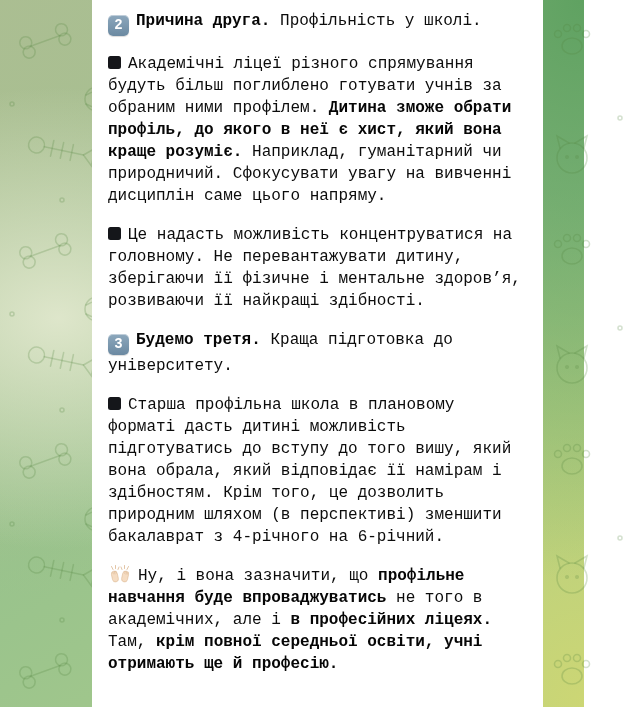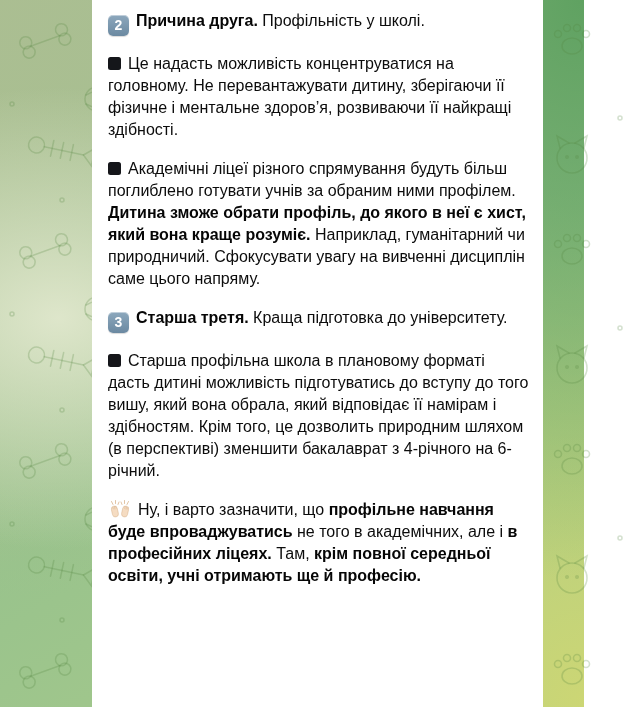--- a/index.html
+++ b/index.html
@@ -7,20 +7,21 @@
     width:623px;height:707px;overflow:hidden;
     font-family:"Liberation Sans",sans-serif;
   }
   .screen{position:relative;width:584px;height:707px;
     background:
       radial-gradient(ellipse at 10% 45%, rgba(228,234,209,.9) 0%, rgba(228,234,209,0) 42%),
       radial-gradient(ellipse at 100% 0%, rgba(92,160,95,.95) 0%, rgba(92,160,95,0) 58%),
       radial-gradient(ellipse at 100% 100%, rgba(206,215,115,.95) 0%, rgba(206,215,115,0) 52%),
       radial-gradient(ellipse at 0% 0%, rgba(171,190,146,.95) 0%, rgba(171,190,146,0) 60%),
       linear-gradient(150deg,#a6c090 0%,#99c38c 55%,#a9cb8c 100%);
+    font-family: Liberation Mono, monospace;
   }
   .doodles{position:absolute;left:0;top:0;z-index:0;}
   .bubble{position:absolute;left:92px;top:0;width:451px;height:707px;background:#ffffff;z-index:1;}
   .msg-body{padding:10px 12px 0 16px;font-size:16px;line-height:22px;color:#0c0c0c;}
   .para{margin:0 0 17px 0;}
   .para b{font-weight:bold;color:#060606;}
   .keycap{
     display:inline-block;width:21px;height:21px;border-radius:5px;
     background:linear-gradient(180deg,#8da8bd 0%,#6b89a1 100%);
     box-shadow:inset 0 1px 0 rgba(255,255,255,.45), 0 1px 1px rgba(0,0,0,.15);
@@ -90,23 +91,23 @@
           </g>
         </g>
       </pattern>
     </defs>
     <rect width="623" height="707" fill="url(#doodlepat)"></rect>
   </svg>
 
   <div class="bubble">
     <div class="msg-body" id="msg-body">
         <p class="para"><span class="keycap">2</span><b>Причина друга.</b><span> Профільність у школі.</span></p>
+        <p class="para"><span class="bullet"></span><span>Академічні ліцеї різного спрямування будуть більш поглиблено готувати учнів за обраним ними профілем. </span><b>Дитина зможе обрати профіль, до якого в неї є хист, який вона краще розуміє.</b><span> Наприклад, гуманітарний чи природничий. Сфокусувати увагу на вивченні дисциплін саме цього напряму.</span></p>
         <p class="para"><span class="bullet"></span><span>Це надасть можливість концентруватися на головному. Не перевантажувати дитину, зберігаючи її фізичне і ментальне здоров’я, розвиваючи її найкращі здібності.</span></p>
-        <p class="para"><span class="bullet"></span><span>Академічні ліцеї різного спрямування будуть більш поглиблено готувати учнів за обраним ними профілем. </span><b>Дитина зможе обрати профіль, до якого в неї є хист, який вона краще розуміє.</b><span> Наприклад, гуманітарний чи природничий. Сфокусувати увагу на вивченні дисциплін саме цього напряму.</span></p>
-        <p class="para"><span class="keycap">3</span><b>Старша третя.</b><span> Краща підготовка до університету.</span></p>
+        <p class="para"><span class="keycap">3</span><b>Будемо третя.</b><span> Краща підготовка до університету.</span></p>
         <p class="para"><span class="bullet"></span><span>Старша профільна школа в плановому форматі дасть дитині можливість підготуватись до вступу до того вишу, який вона обрала, який відповідає її намірам і здібностям. Крім того, це дозволить природним шляхом (в перспективі) зменшити бакалаврат з 4-річного на 6-річний.</span></p>
         <p class="para"><svg class="hands" width="24" height="18" viewBox="0 0 48 36" xmlns="http://www.w3.org/2000/svg">
     <g stroke="#dbb58e" stroke-width="1.6" stroke-linecap="round">
       <line x1="10" y1="9" x2="7" y2="3"></line>
               <line x1="15" y1="7" x2="15" y2="1"></line>
               <line x1="20" y1="9" x2="22" y2="4"></line>
       <line x1="28" y1="9" x2="26" y2="4"></line>
               <line x1="33" y1="7" x2="33" y2="1"></line>
               <line x1="38" y1="9" x2="41" y2="3"></line>
     </g>
@@ -115,17 +116,17 @@
       <line x1="12" y1="12.5" x2="12" y2="18" stroke="#d8b28c" stroke-width="0.9"></line>
       <line x1="15" y1="12" x2="15" y2="19" stroke="#d8b28c" stroke-width="0.9"></line>
       <line x1="18" y1="12.5" x2="18" y2="18" stroke="#d8b28c" stroke-width="0.9"></line>
     </g>
     <g transform="rotate(12 34 24)">
       <rect x="28" y="12" width="12" height="22" rx="6" fill="#f5dcc2" stroke="#d8b28c" stroke-width="1"></rect>
       <line x1="32" y1="12.5" x2="32" y2="18" stroke="#d8b28c" stroke-width="0.9"></line>
       <line x1="35" y1="12" x2="35" y2="19" stroke="#d8b28c" stroke-width="0.9"></line>
       <line x1="38" y1="12.5" x2="38" y2="18" stroke="#d8b28c" stroke-width="0.9"></line>
     </g>
-  </svg><span>Ну, і варто зазначити, що </span><b>профільне навчання буде впроваджуватись</b><span> не того в академічних, але і </span><b>в професійних ліцеях.</b><span> Там, </span><b>крім повної середньої освіти, учні отримають ще й професію.</b></p>
+  </svg><span>Ну, і вона зазначити, що </span><b>профільне навчання буде впроваджуватись</b><span> не того в академічних, але і </span><b>в професійних ліцеях.</b><span> Там, </span><b>крім повної середньої освіти, учні отримають ще й професію.</b></p>
       </div>
   </div>
 
 </div>
 
 </body></html>

